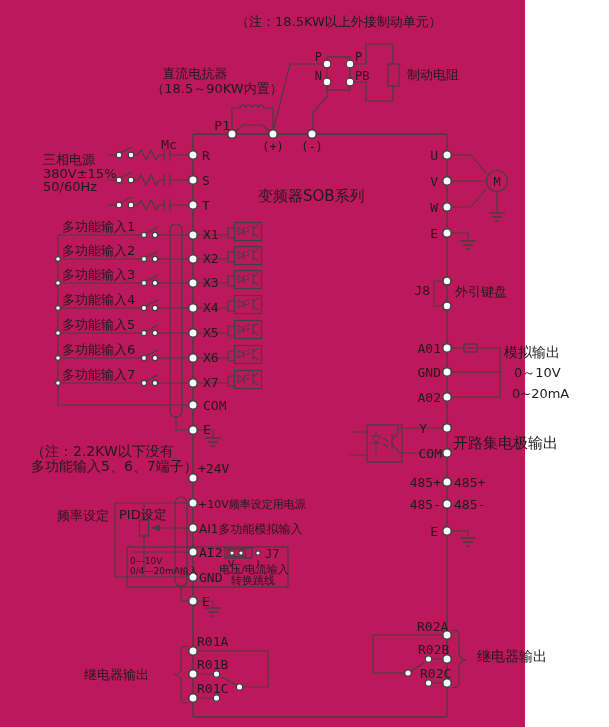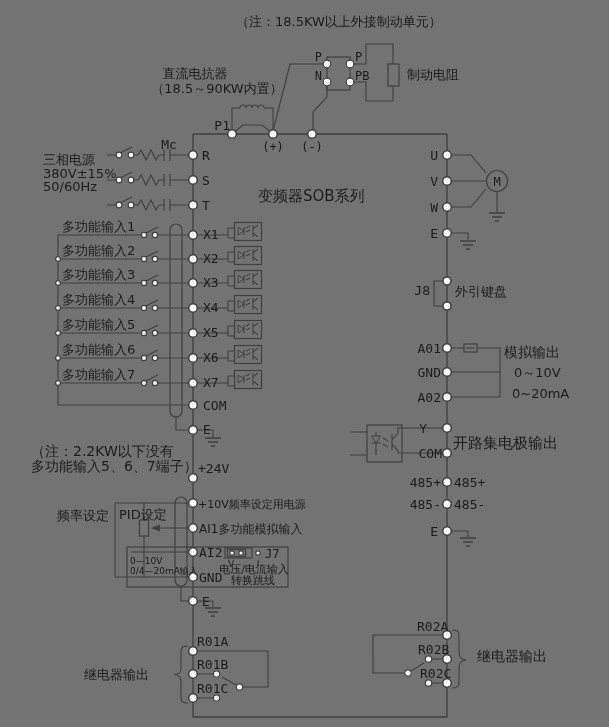--- a/index.html
+++ b/index.html
@@ -1,16 +1,16 @@
 <!DOCTYPE html>
 <html><head>
 <meta charset="utf-8">
 <style>
   html,body{margin:0;padding:0;background:#ffffff;}
-  #stage{width:609px;height:727px;position:relative;background:#737373;}
+  #stage{width:525px;height:727px;position:relative;background:#be185d;}
   svg{display:block}
   .w{stroke:#404040;stroke-width:1.1;fill:none}
   .w2{stroke:#404040;stroke-width:1.3;fill:none}
   .t{fill:#fff;stroke:#404040;stroke-width:1.6}
   .n{fill:#fff;stroke:#404040;stroke-width:1.2}
   .box{fill:none;stroke:#404040;stroke-width:1.2}
   text{fill:#1c1c1c;font-family:"DejaVu Sans",sans-serif}
   .mono{font-family:"DejaVu Sans Mono","Liberation Mono",monospace}
   .s9{font-size:9px}.s11{font-size:11px}.s12{font-size:12px}
   .s13{font-size:13px}.s14{font-size:14px}.s15{font-size:15px}

